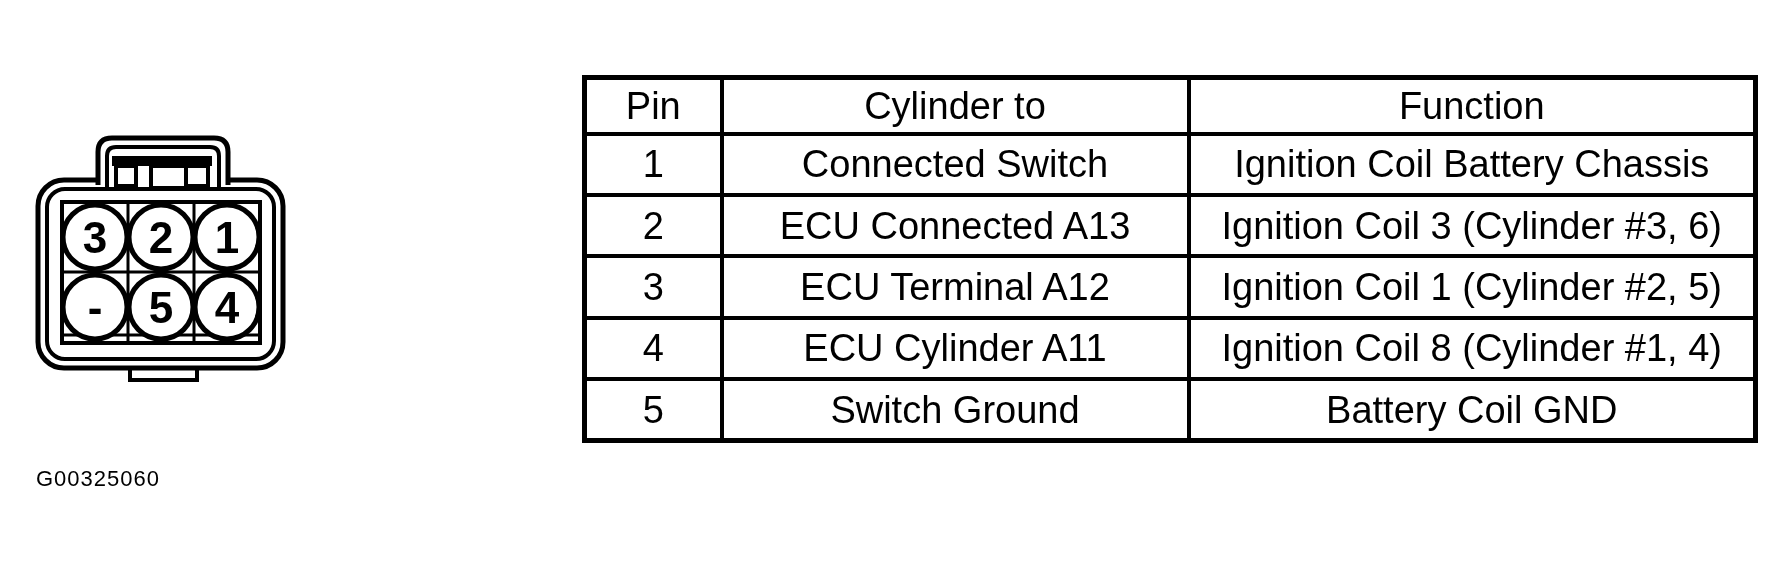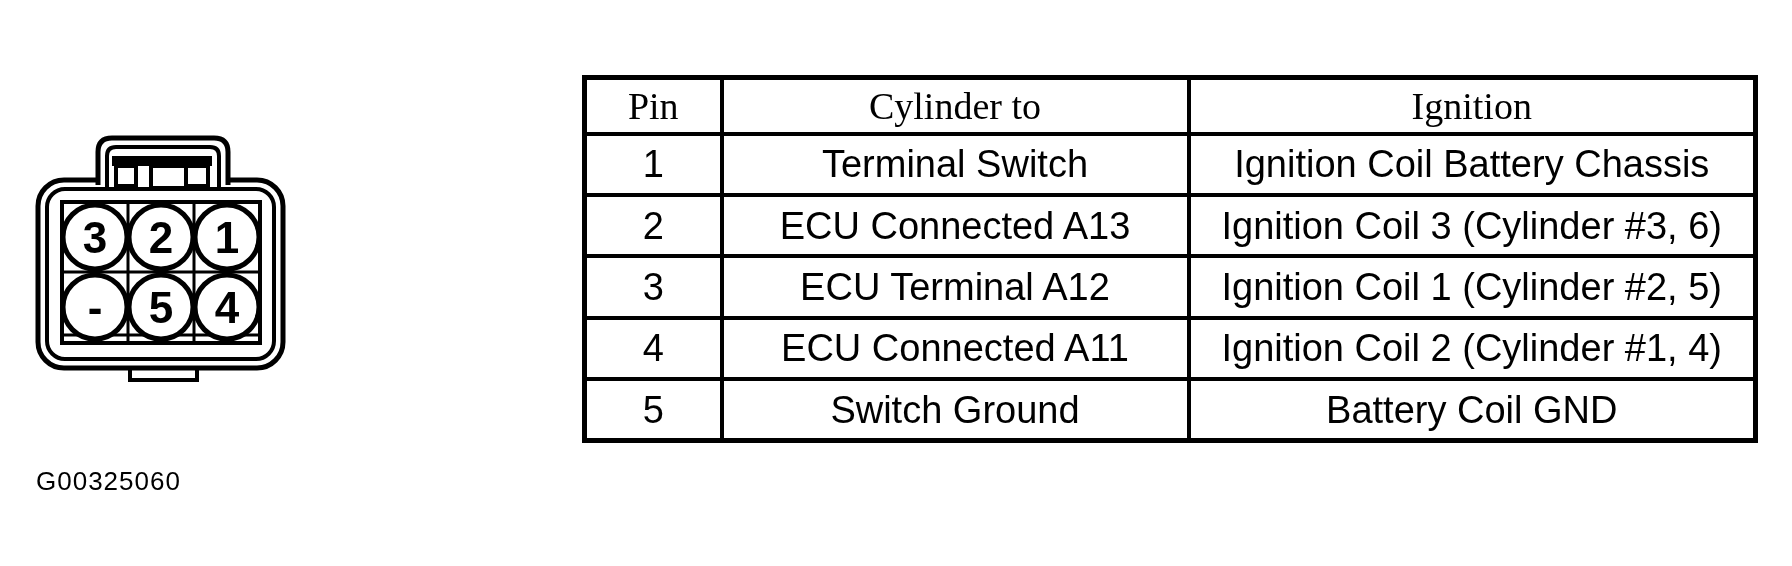--- a/index.html
+++ b/index.html
@@ -21,21 +21,21 @@
   #connector {
     position: absolute;
     left: 30px; top: 130px;
     width: 260px; height: 256px;
   }
 
   
   #figure-label {
     position: absolute;
     left: 36px; top: 466px;
-    font-size: 26px;
+    font-size: 22px;
     letter-spacing: 1px;
     font-weight: 400;
     color: #000;
   }
 
   
   #pinout-table {
     position: absolute;
     left: 582px; top: 75px;
     width: 1171px; height: 368px;
@@ -49,21 +49,21 @@
     vertical-align: middle;
     font-size: 38px;
     font-weight: 400;
     line-height: 1;
     height: 56px;
     white-space: nowrap;
     overflow: visible;
     padding: 0 4px;
   }
   #pinout-table { border: 5px solid #000; }
-  #pinout-table th { font-weight: 400; font-family: Liberation Serif, serif; }
+  #pinout-table th { font-weight: 400; }
 
   svg text {
     font-family: "Liberation Sans", sans-serif;
     font-weight: 700;
     font-size: 44px;
     fill: #000;
   }
 </style>
 </head>
 <body>
@@ -118,43 +118,43 @@
   <table id="pinout-table">
     <colgroup>
       <col style="width:137px">
       <col style="width:467px">
       <col style="width:567px">
     </colgroup>
     <thead>
       <tr>
         <th>Pin</th>
         <th>Cylinder to</th>
-        <th>Ignition</th>
+        <th>Function</th>
       </tr>
     </thead>
     <tbody>
       <tr>
         <td>1</td>
-        <td>Terminal Switch</td>
+        <td>Connected Switch</td>
         <td>Ignition Coil Battery Chassis</td>
       </tr>
       <tr>
         <td>2</td>
         <td>ECU Connected A13</td>
         <td>Ignition Coil 3 (Cylinder #3, 6)</td>
       </tr>
       <tr>
         <td>3</td>
         <td>ECU Terminal A12</td>
         <td>Ignition Coil 1 (Cylinder #2, 5)</td>
       </tr>
       <tr>
         <td>4</td>
-        <td>ECU Connected A11</td>
-        <td>Ignition Coil 2 (Cylinder #1, 4)</td>
+        <td>ECU Cylinder A11</td>
+        <td>Ignition Coil 8 (Cylinder #1, 4)</td>
       </tr>
       <tr>
         <td>5</td>
         <td>Switch Ground</td>
         <td>Battery Coil GND</td>
       </tr>
     </tbody>
   </table>
 
 </div>

